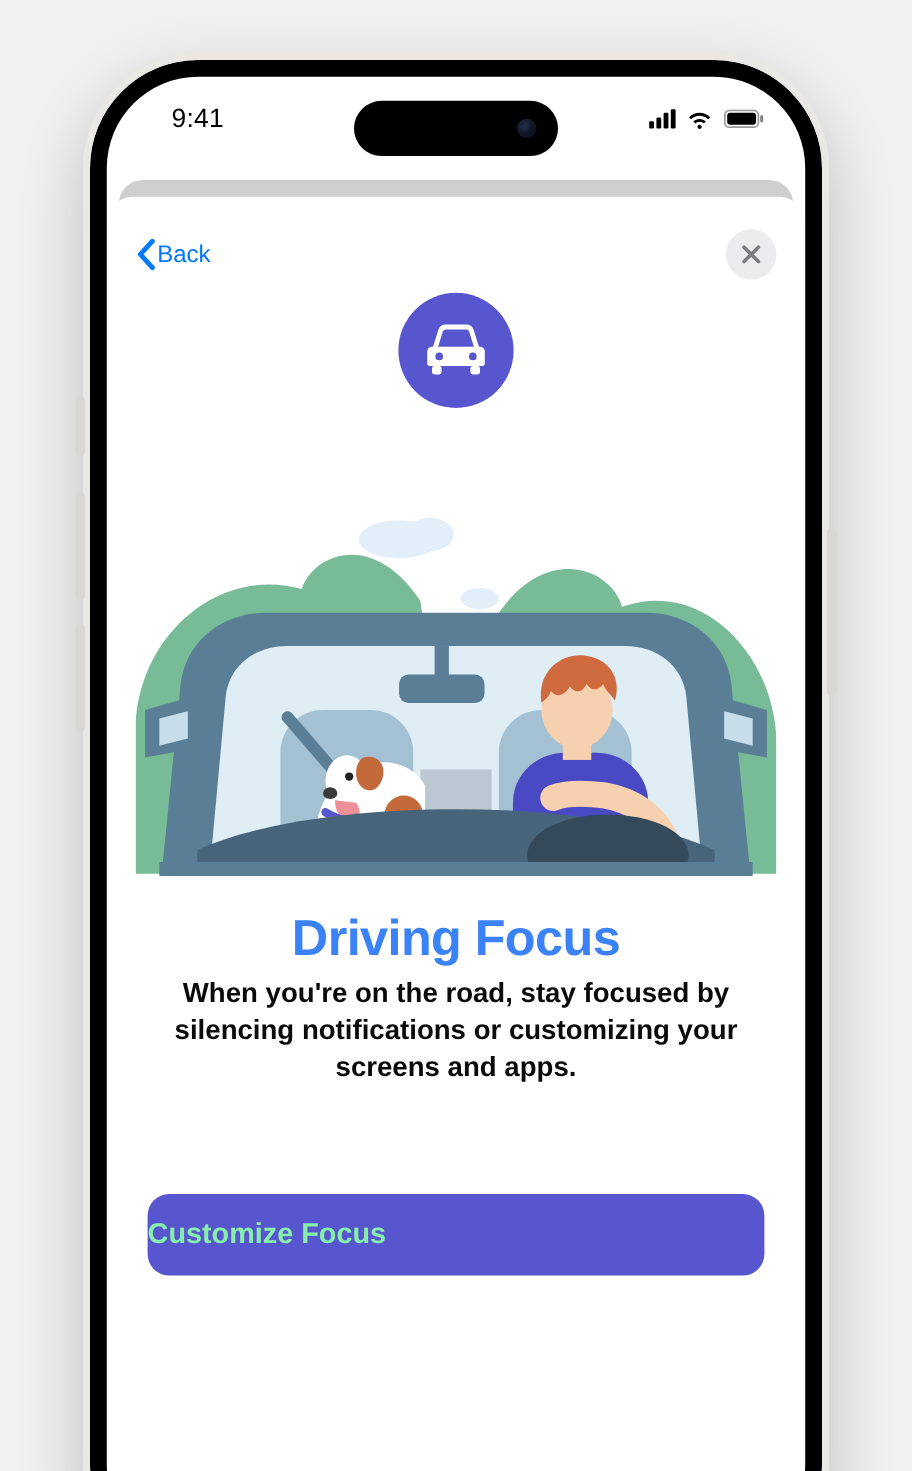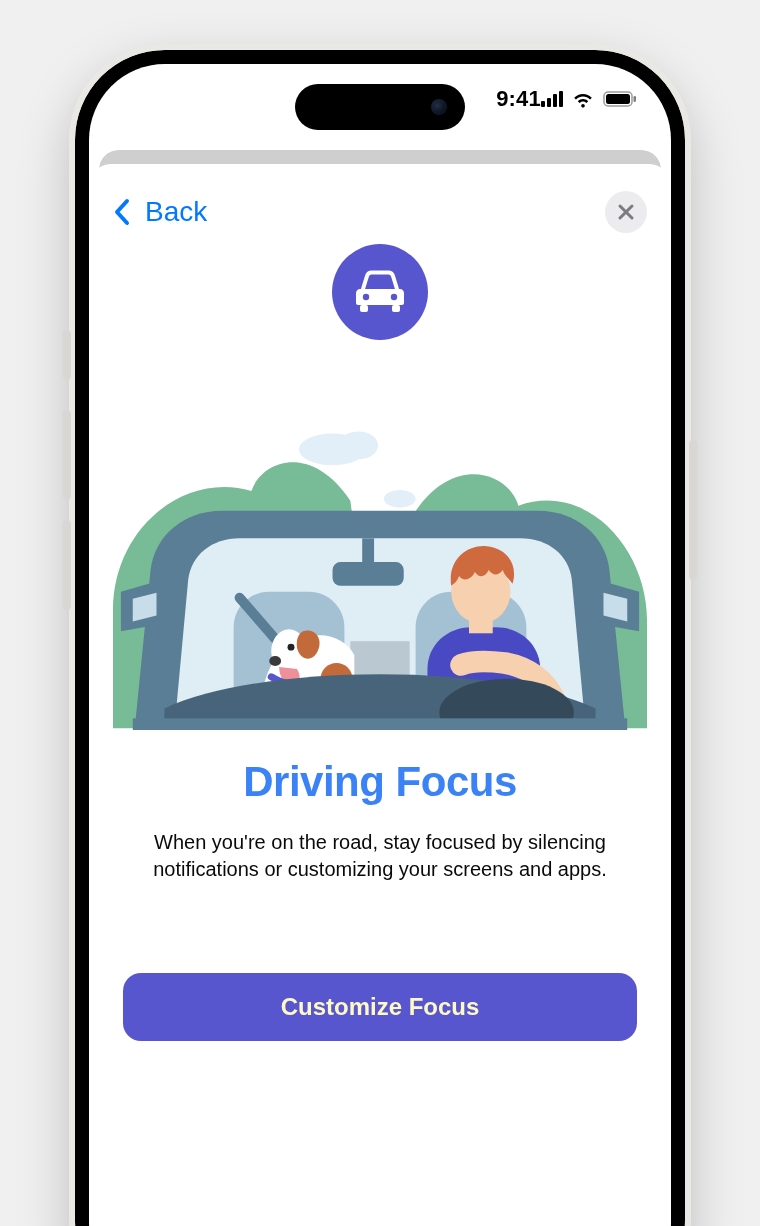--- a/index.html
+++ b/index.html
@@ -75,22 +75,21 @@
       width: 16px; height: 16px; border-radius: 50%;
       background: radial-gradient(circle at 40% 40%, #243048 0%, #0a0f1a 60%, #000 100%);
       box-shadow: inset 0 0 4px rgba(80,120,200,.2);
     }
     
     .status-bar {
       height: 70px;
       display: flex;
       align-items: center;
       padding: 0 34px;
-      font-weight: 700;
-      text-align: right;
+      font-weight: 400;
     }
     .status-time {
       font-size: 22px;
       letter-spacing: 0.2px;
       flex: 1;
       padding-left: 20px;
     }
     .status-icons {
       display: flex;
       align-items: center;
@@ -136,23 +135,23 @@
     }
     .sheet-header {
       display: flex;
       align-items: center;
       justify-content: space-between;
       height: 48px;
     }
     .back-btn {
       display: flex;
       align-items: center;
-      gap: 14px;
+      gap: 0;
       color: #0079ff;
-      font-size: 28px;
+      font-size: 20px;
       font-weight: 400;
     }
     .back-btn svg { display:block; }
     .close-btn {
       width: 42px;
       height: 42px;
       border-radius: 50%;
       background: #ececee;
       display: flex;
       align-items: center;
@@ -184,42 +183,42 @@
       margin-top: 28px;
       padding: 0 6px;
     }
     .title {
       font-size: 42px;
       font-weight: 700;
       letter-spacing: -0.5px;
       color: #3b82f6;
     }
     .desc {
-      margin-top: 23px;
-      font-size: 20px;
+      margin-top: 6px;
+      font-size: 23px;
       line-height: 1.35;
       color: #0a0a0a;
-      font-weight: 400;
+      font-weight: 700;
     }
 
     .cta-wrap {
       margin-top: 90px;
       padding: 0 10px;
     }
     .cta {
       width: 100%;
       height: 68px;
       border-radius: 18px;
       background: #5856ce;
-      color: #fef9c3;
+      color: #86efac;
       font-size: 24px;
       font-weight: 600;
       display: flex;
       align-items: center;
-      justify-content: center;
+      justify-content: flex-start;
     }
   </style>
 </head>
 <body>
 
 <div class="stage">
   <div class="phone">
     <div class="side-left-1"></div>
     <div class="side-left-2"></div>
     <div class="side-left-3"></div>

